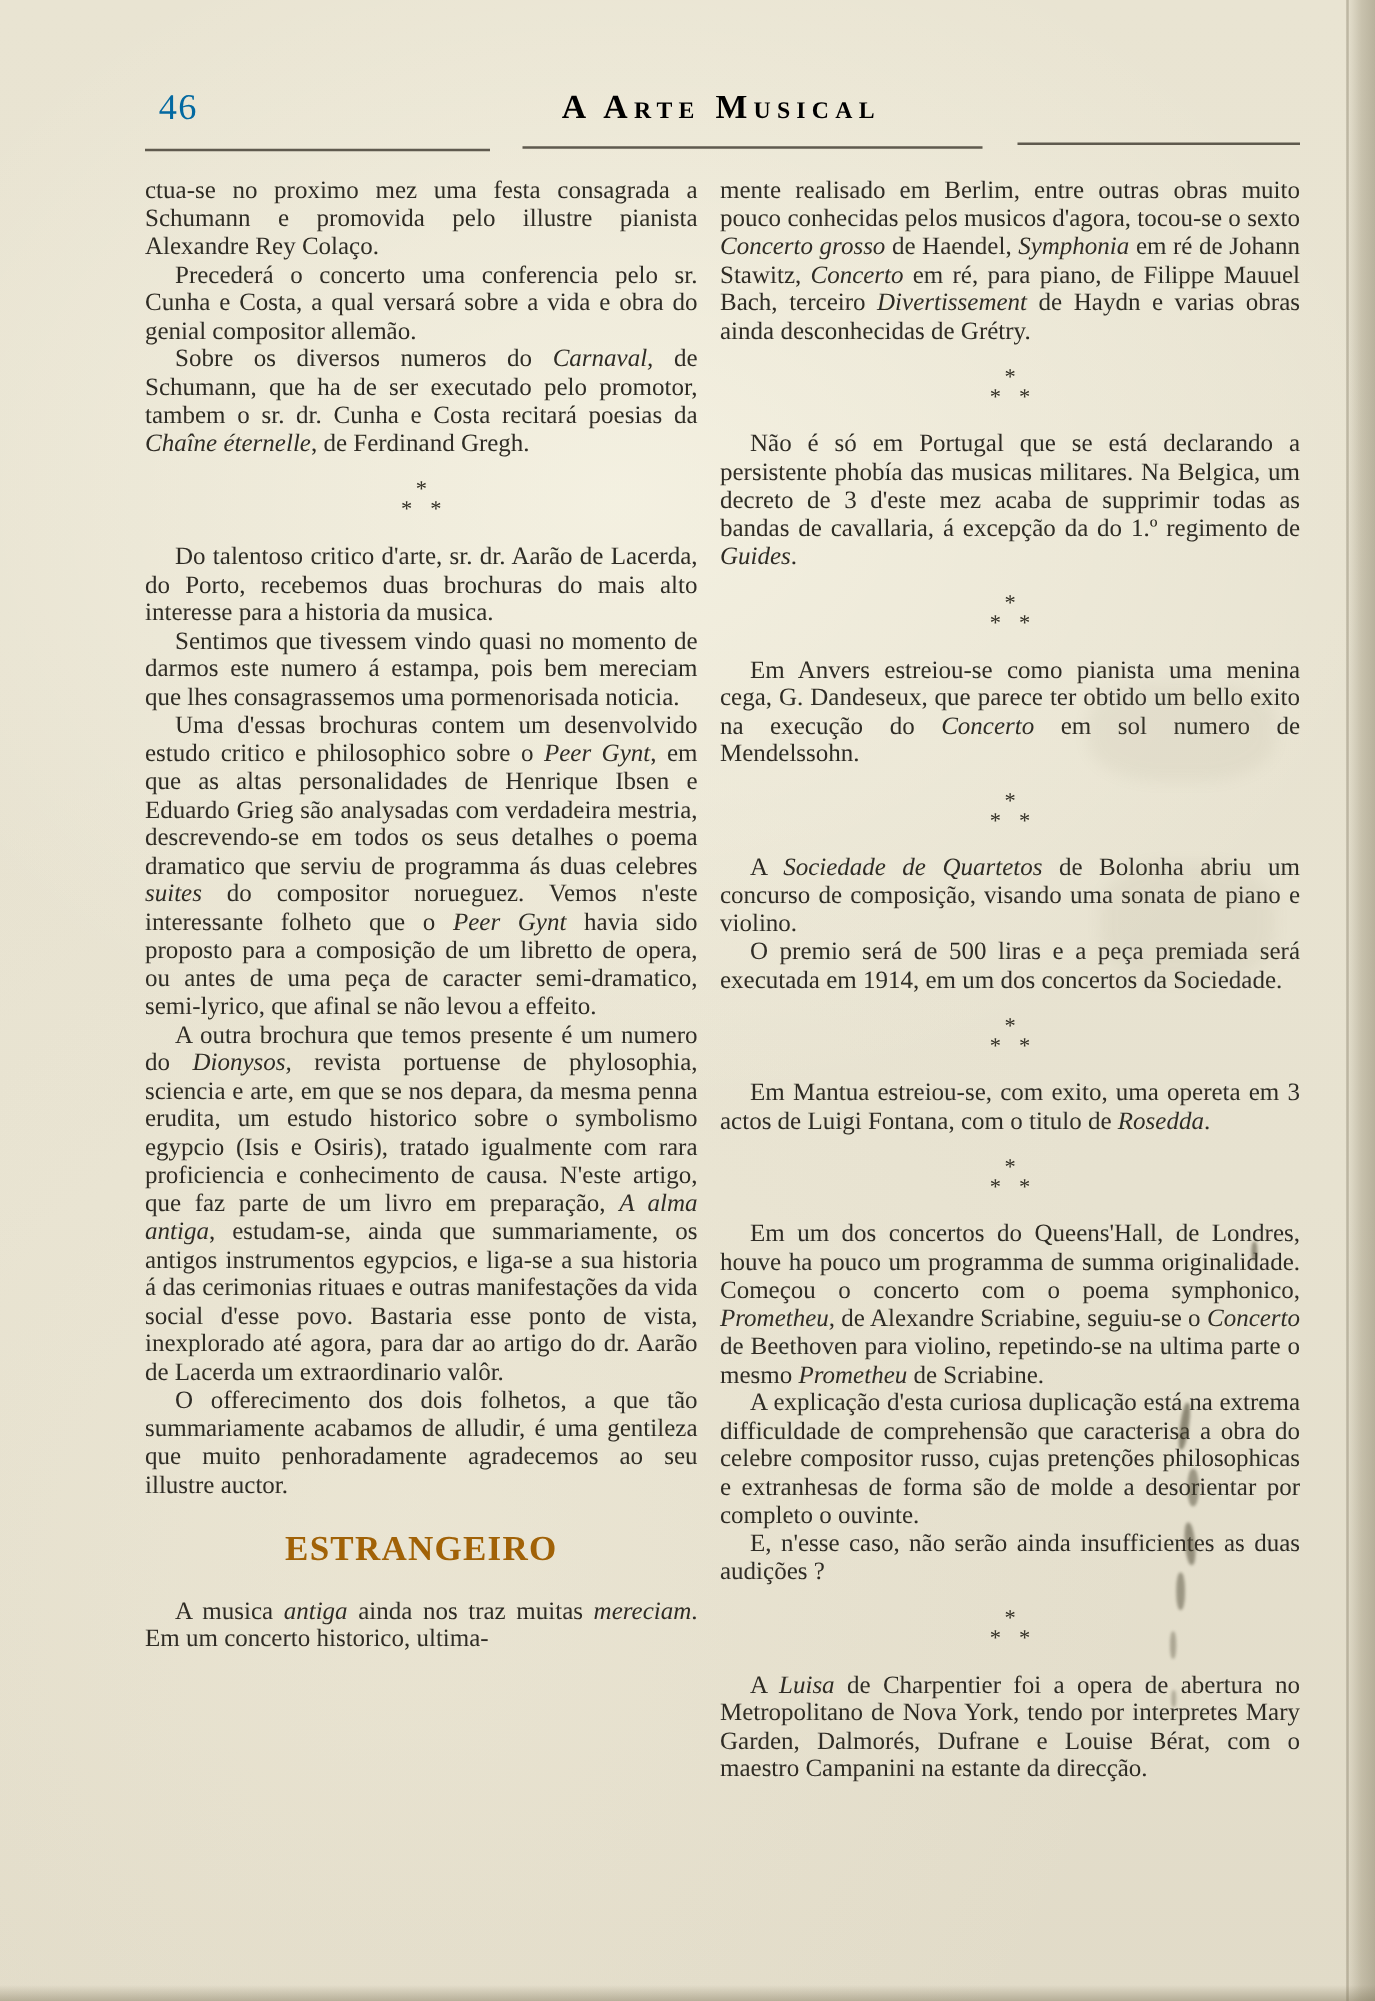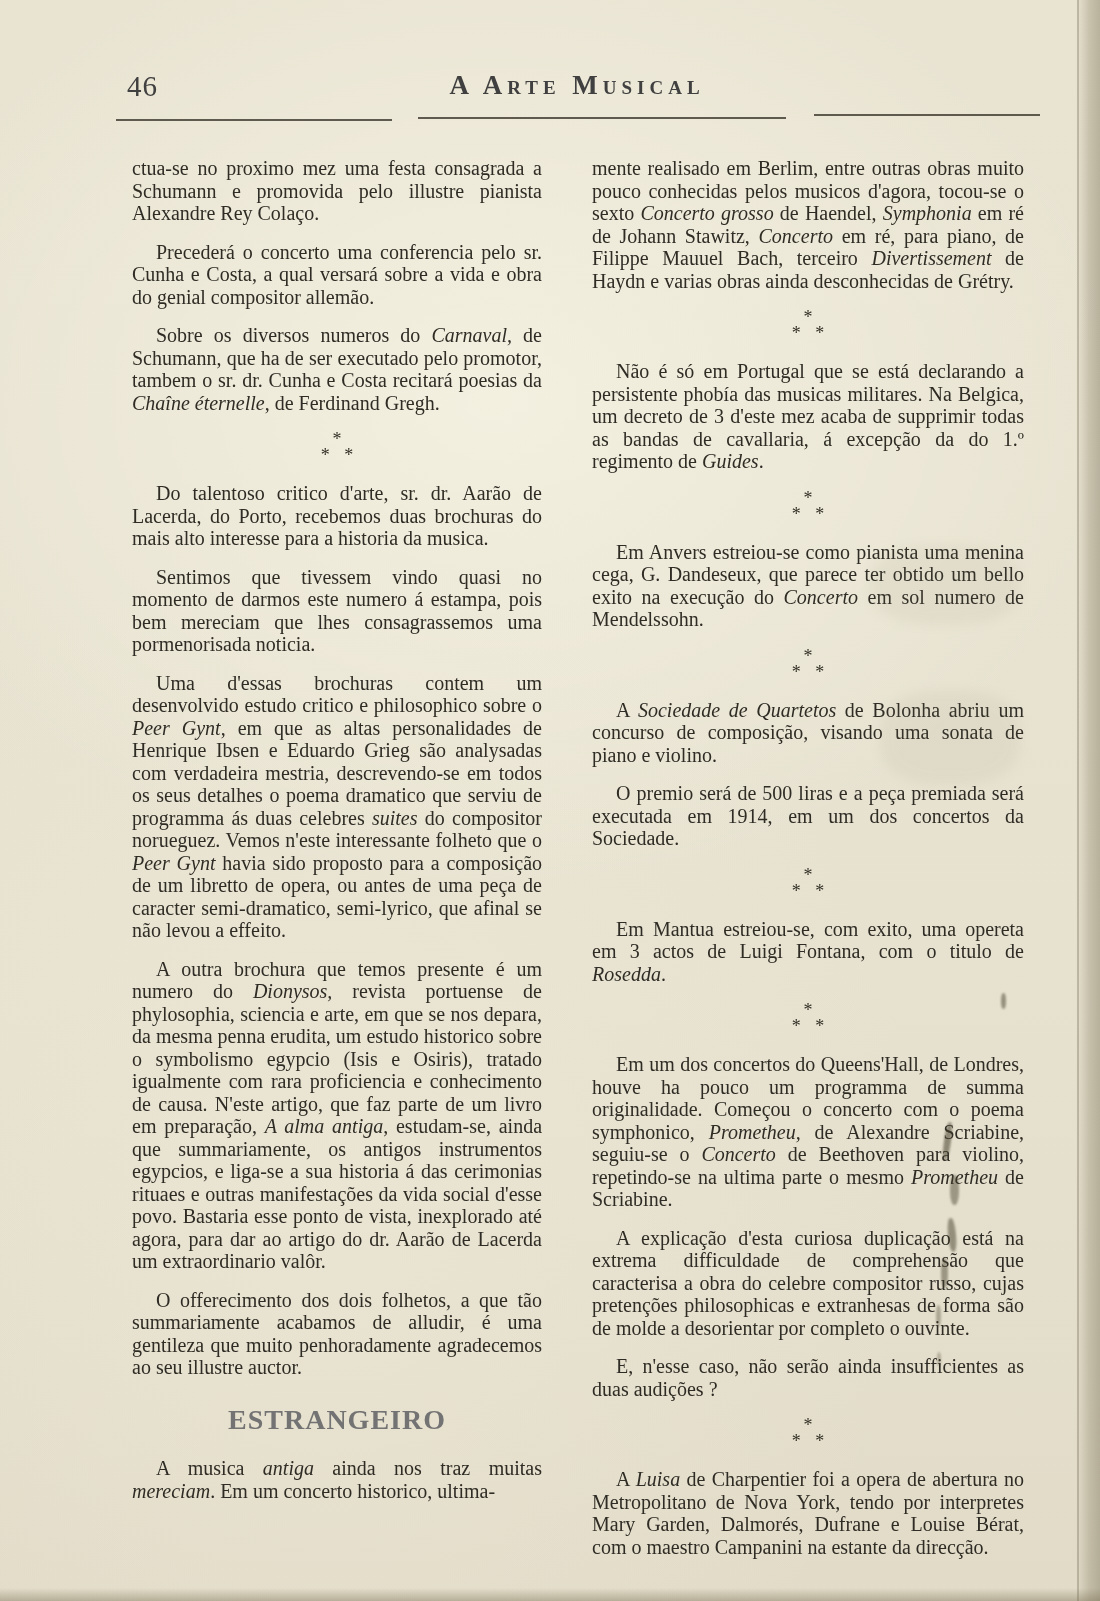--- a/index.html
+++ b/index.html
@@ -10,50 +10,50 @@
     background-color: #e7e2d0;
     background-image:
       radial-gradient(ellipse 900px 700px at 45% 25%, rgba(255,253,240,0.50), rgba(255,253,240,0) 70%),
       radial-gradient(ellipse 800px 900px at 30% 75%, rgba(242,237,219,0.40), rgba(242,237,219,0) 75%),
       linear-gradient(to bottom, #e9e4d2 0%, #e7e2d0 60%, #e1dbc8 100%);
     font-family: "Liberation Serif", "DejaVu Serif", serif;
     color: #2f2c25;
   }
   .page-number {
     position: absolute; left: 127px; top: 70px;
-    font-size: 29px; line-height: 32px; color: #404040; letter-spacing: 1px;
+    font-size: 29px; line-height: 32px; color: #0369a1; letter-spacing: 1px;
   }
   .journal-header {
     position: absolute; left: 577px; top: 69px; transform: translateX(-50%);
     font-size: 27px; line-height: 32px; font-variant: small-caps; font-weight: bold;
-    letter-spacing: 5px; white-space: nowrap; color: #404040;
+    letter-spacing: 5px; white-space: nowrap; color: #000000;
   }
   .rule { position: absolute; height: 2px; background: rgba(55,50,40,0.78); }
   #rule-1 { left: 116px; top: 119px; width: 276px; }
   #rule-2 { left: 418px; top: 117px; width: 368px; }
   #rule-3 { left: 814px; top: 114px; width: 226px; }
 
   .column {
     position: absolute; top: 141px;
     text-align: justify; font-size: 20px; line-height: 22.5px;
   }
   #col-left  { left: 116px; width: 442px; }
   #col-right { left: 576px; width: 464px; }
 
-  .para { margin: 16px; text-indent: 24px; }
+  .para { margin: 0; text-indent: 24px; }
   .para.no-indent { text-indent: 0; }
   .para i { font-style: italic; }
 
   .asterism { text-align: center; margin: 18px 0 20px; color: #333026; }
   .asterism-row { font-size: 18px; line-height: 14px; }
   .asterism-row + .asterism-row { word-spacing: 10px; margin-top: 2px; }
 
   .section-heading {
     margin: 30px 0 26px; text-align: center;
-    font-size: 28px; font-weight: bold; letter-spacing: 1px; color: #737373;
+    font-size: 28px; font-weight: bold; letter-spacing: 1px; color: #a16207;
     text-indent: 0;
   }
 
   .edge-right {
     position: absolute; top: 0; right: 0; width: 24px; height: 1601px;
     background: linear-gradient(to right, rgba(0,0,0,0) 0%, rgba(125,115,88,0.10) 20%, rgba(125,115,88,0.30) 55%, rgba(105,96,70,0.38) 100%);
   }
   .edge-right-line {
     position: absolute; top: 0; right: 21px; width: 2px; height: 1601px;
     background: rgba(98,90,66,0.30);

